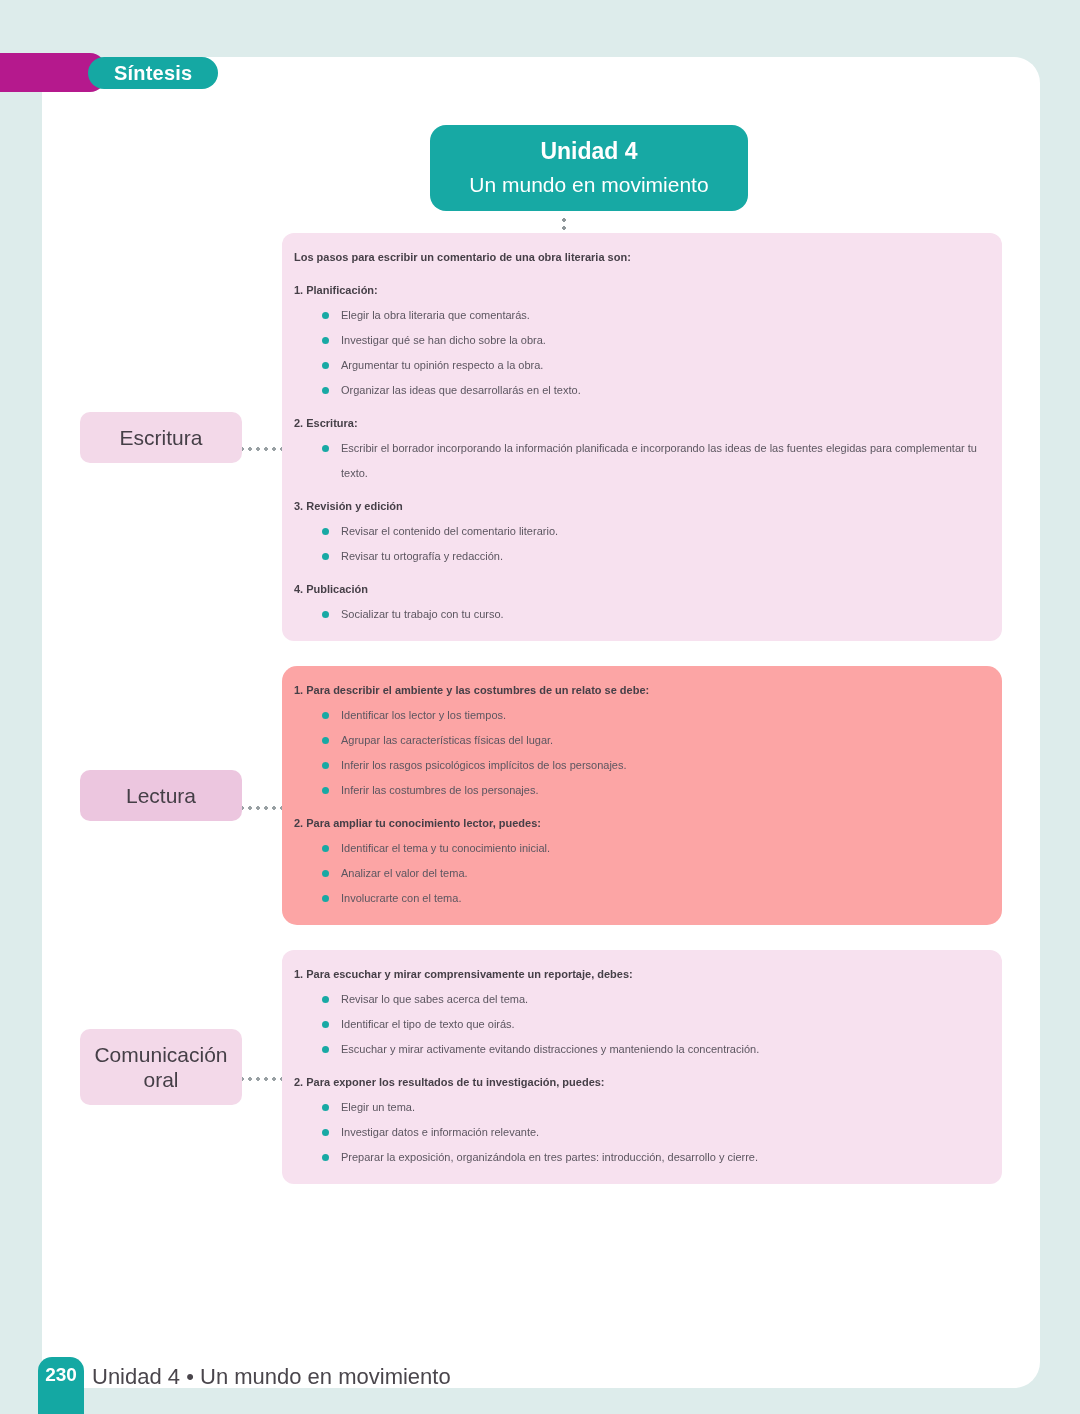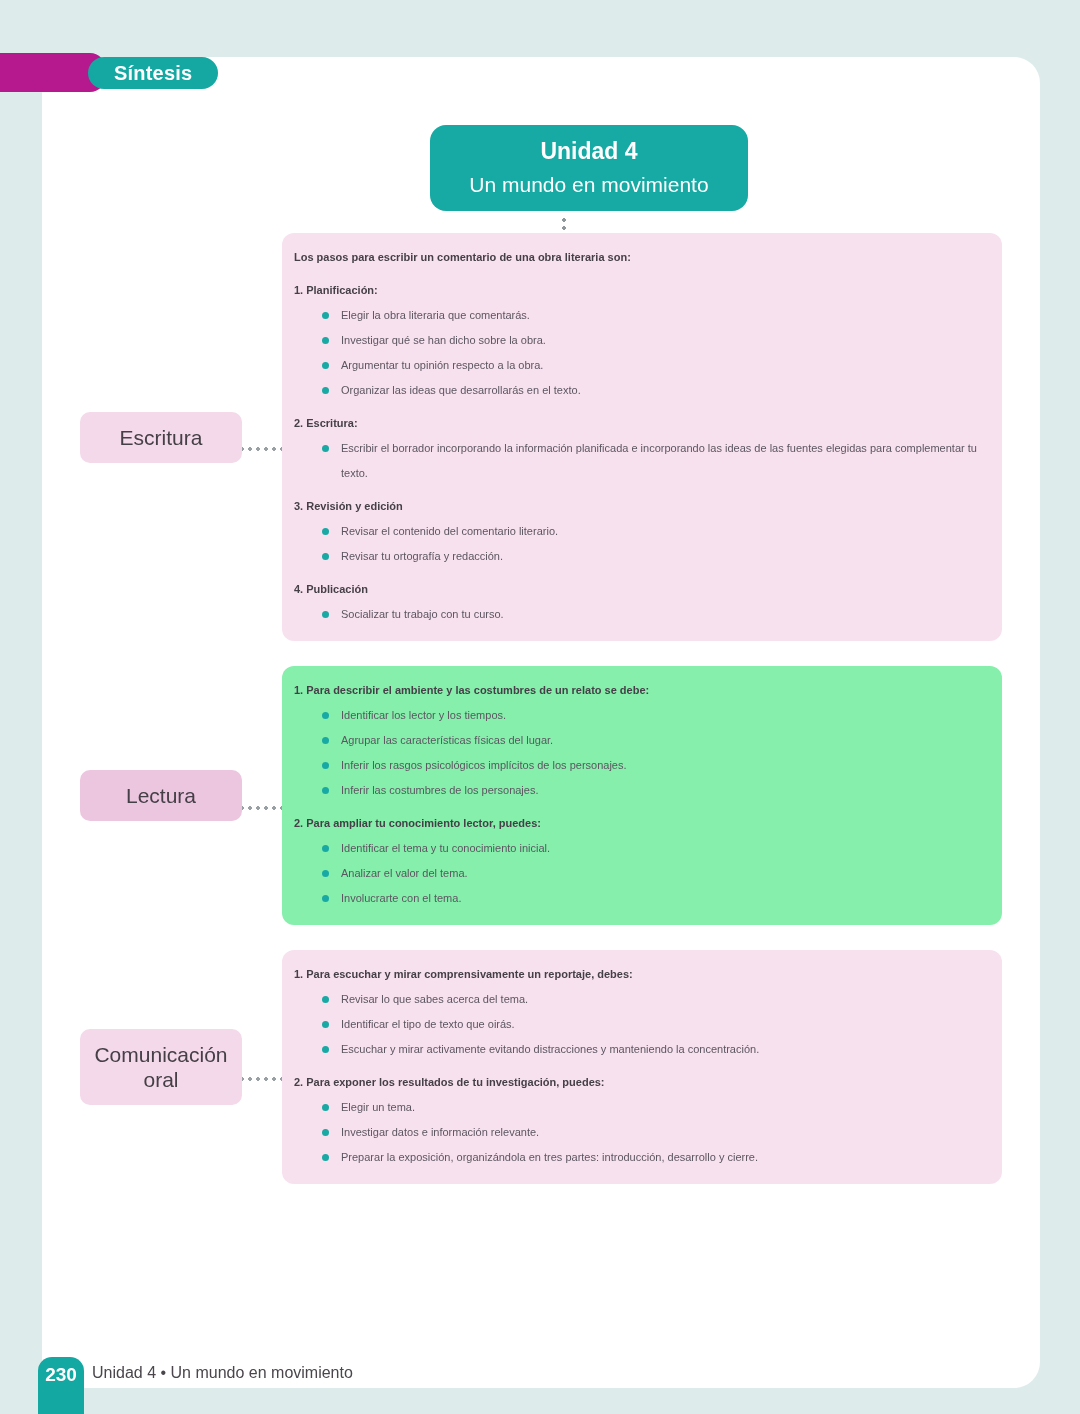--- a/index.html
+++ b/index.html
@@ -89,21 +89,21 @@
   .panel {
     flex:1;
     border-radius:12px;
     padding:12px 18px 14px 12px;
     font-size:11px;
     line-height:25px;
   }
   .section.light .label-box { background:#f3d9e9; }
   .section.light .panel     { background:#f7e1ef; }
   .section.dark  .label-box { background:#ecc6df; }
-  .section.dark  .panel     { background:#86efac; }
+  .section.dark  .panel     { background:#fca5a5;border-radius:15px; }
   .block-heading {
     font-weight:bold;
     color:#453f47;
     margin-top:8px;
   }
   .block-heading:first-child { margin-top:0; }
   .bullet {
     display:flex;
     align-items:flex-start;
     padding-left:28px;
@@ -124,21 +124,21 @@
     background:#14a8a3;
     border-radius:14px;
     color:#ffffff;
     font-size:19px; font-weight:bold;
     text-align:center;
     padding-top:7px;
   }
   .footer-text {
     position:absolute;
     left:92px; top:1364px;
-    font-size:16px;
+    font-size:22px;
     color:#4a464c;
   }
 </style>
 </head>
 <body>
 
 <div class="card">
   <div class="unit-box">
     <div class="unit-title">Unidad 4</div>
     <div class="unit-subtitle">Un mundo en movimiento</div>

